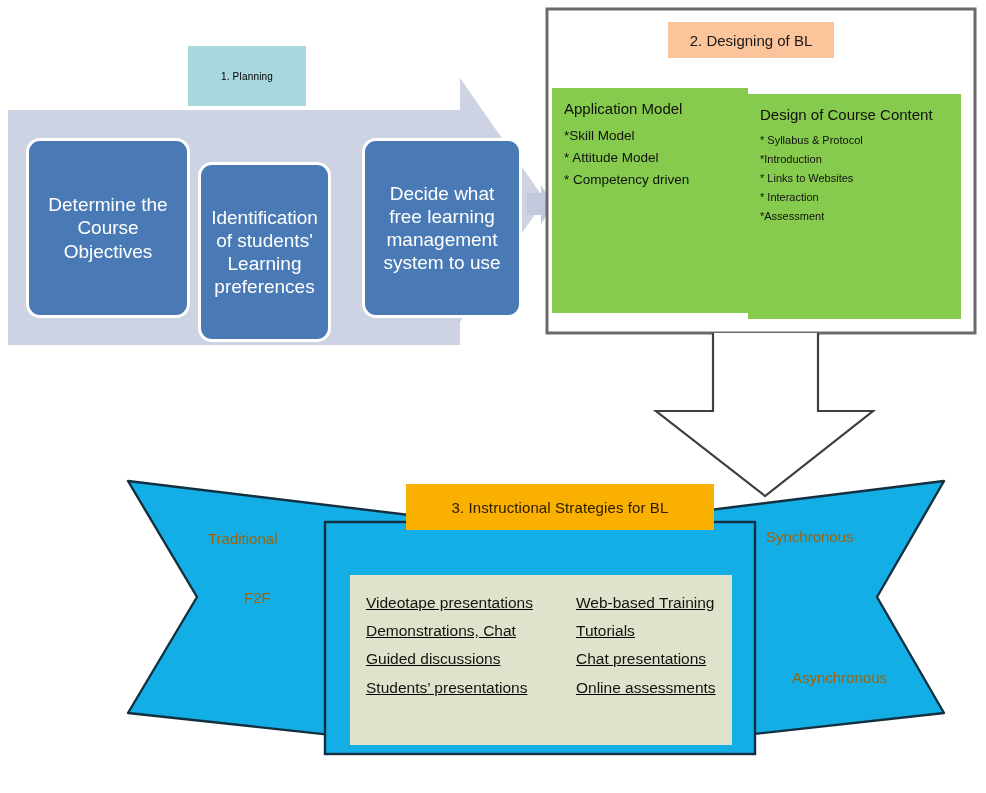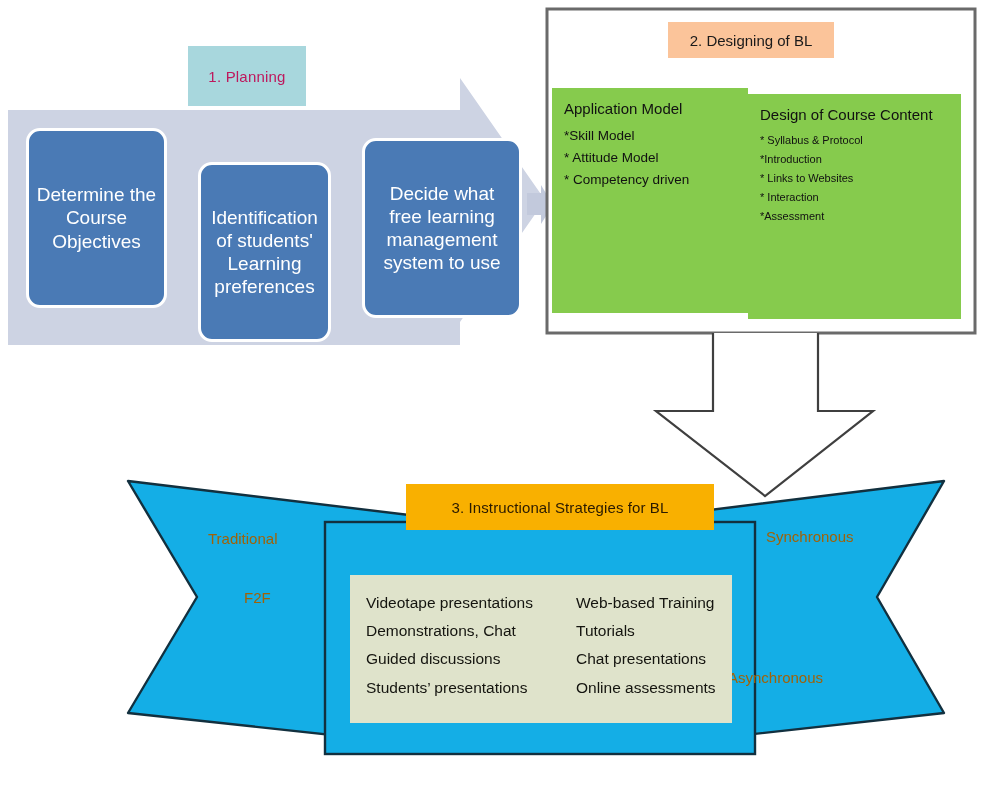--- a/index.html
+++ b/index.html
@@ -10,36 +10,36 @@
 
   .abs{position:absolute;}
 
   
   #planning-label{
     left:188px;top:46px;width:118px;height:60px;
     background:#a8d7dd;
     display:flex;align-items:center;justify-content:center;
   }
   #planning-label span{
-    font-size:15px;color:#be185d;font-weight:400;letter-spacing:.2px;
+    font-size:10px;color:#000000;font-weight:400;letter-spacing:.2px;
   }
 
   .step-box{
     background:#4a7ab5;
     border:3px solid #ffffff;
     border-radius:14px;
     display:flex;align-items:center;justify-content:center;
     text-align:center;
     color:#ffffff;
     font-size:19px;
     line-height:1.22;
     padding:4px 6px;
     box-sizing:border-box;
   }
-  #step-1{left:26px;top:128px;width:141px;height:180px;}
+  #step-1{left:26px;top:138px;width:164px;height:180px;}
   #step-2{left:198px;top:138px;width:133px;height:180px;margin-top:24px;}
   #step-3{left:362px;top:138px;width:160px;height:180px;}
 
   
   #designing-label{
     left:668px;top:22px;width:166px;height:36px;
     background:#fbc49a;
     display:flex;align-items:center;justify-content:center;text-align:center;
   }
   #designing-label span{font-size:15px;color:#1a1a1a;}
@@ -65,29 +65,30 @@
     background:#f9b000;
     display:flex;align-items:center;justify-content:center;
     z-index:6;
   }
   #strategies-label span{font-size:15px;color:#2a1a00;letter-spacing:.1px;}
 
   .wing-label{font-size:15px;color:#a16207;}
   #lbl-traditional{left:208px;top:530px;}
   #lbl-f2f{left:244px;top:589px;}
   #lbl-synchronous{left:766px;top:528px;}
-  #lbl-asynchronous{left:728px;top:669px;}
+  #lbl-asynchronous{left:792px;top:669px;}
 
   #strategy-panel{
-    left:350px;top:575px;width:382px;height:148px;
+    left:350px;top:575px;width:382px;height:170px;
     background:#dfe3cb;
     box-sizing:border-box;
     padding:14px 0 0 0;
     z-index:5;
     display:flex;
+    text-decoration:underline;
   }
   .strat-col{flex:0 0 auto;}
   #strat-col-left{width:210px;padding-left:16px;}
   #strat-col-right{width:170px;}
   .strat-col ul{list-style:none;margin:0;padding:0;}
   .strat-col li{font-size:15.5px;line-height:1.82;color:#14140f;white-space:nowrap;}
 </style>
 </head>
 <body>
 

